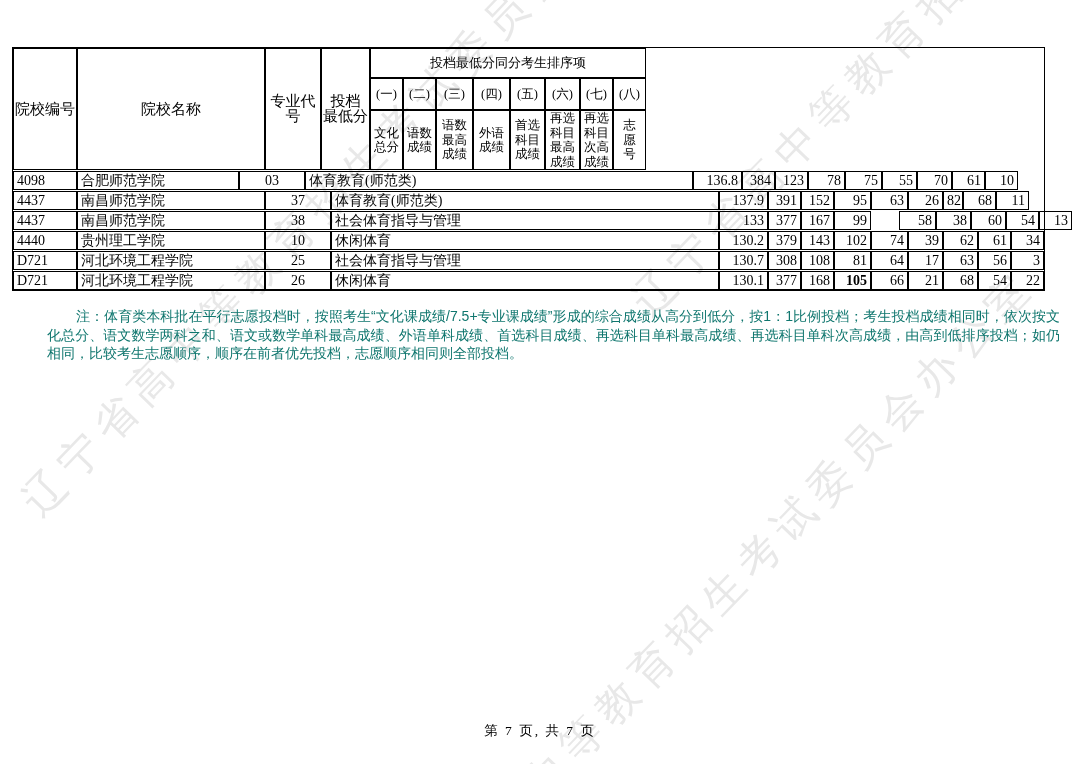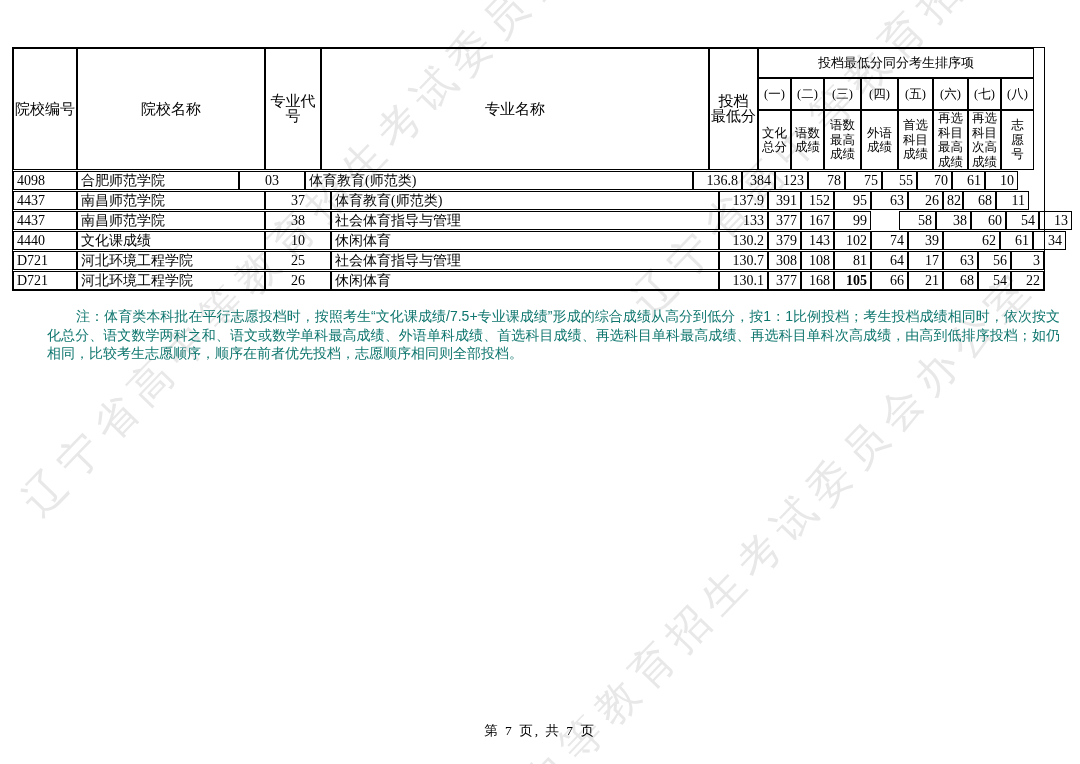--- a/index.html
+++ b/index.html
@@ -78,21 +78,20 @@
 
 <div class="wm" id="wm-a">辽宁省高中等教育招生考试委员会办公室</div>
 <div class="wm" id="wm-b">辽宁省高中等教育招生考试委员会办公室</div>
 <div class="wm" id="wm-c">辽宁省高中等教育招生考试委员会办公室</div>
 
 <div class="doc-table">
   <div class="thead">
     <div class="hcell" style="width:64px">院校编号</div>
     <div class="hcell" style="width:188px">院校名称</div>
     <div class="hcell" style="width:56px">专业代号</div>
-    <div class="hcell" style="width:388px">专业名称</div>
     <div class="hcell pre" style="width:49px">投档
 最低分</div>
     <div class="sort-group">
       <div class="sort-title">投档最低分同分考生排序项</div>
       <div class="sort-row sort-nums">
         <div class="scell" style="width:33px">(一)</div>
         <div class="scell" style="width:33px">(二)</div>
         <div class="scell" style="width:37px">(三)</div>
         <div class="scell" style="width:37px">(四)</div>
         <div class="scell" style="width:35px">(五)</div>
@@ -168,30 +167,30 @@
         <div class="tcell ar" style="width: 33px;">167</div>
         <div class="tcell ar" style="width: 37px;">99</div>
         <div class="tcell ar" style="width: 37px; margin-left: 28px;">58</div>
         <div class="tcell ar" style="width: 35px;">38</div>
         <div class="tcell ar" style="width: 35px;">60</div>
         <div class="tcell ar" style="width: 33px;">54</div>
         <div class="tcell ar" style="width: 33px;">13</div>
       </div>
       <div class="trow">
         <div class="tcell al" style="width: 64px;">4440</div>
-        <div class="tcell al" style="width: 188px;">文化课成绩</div>
+        <div class="tcell al" style="width: 188px;">贵州理工学院</div>
         <div class="tcell ac" style="width: 66px;">10</div>
         <div class="tcell al" style="width: 388px;">休闲体育</div>
         <div class="tcell ar" style="width: 49px;">130.2</div>
         <div class="tcell ar" style="width: 33px;">379</div>
         <div class="tcell ar" style="width: 33px;">143</div>
         <div class="tcell ar" style="width: 37px;">102</div>
         <div class="tcell ar" style="width: 37px;">74</div>
         <div class="tcell ar" style="width: 35px;">39</div>
-        <div class="tcell ar" style="width: 57px;">62</div>
+        <div class="tcell ar" style="width: 35px;">62</div>
         <div class="tcell ar" style="width: 33px;">61</div>
         <div class="tcell ar" style="width: 33px;">34</div>
       </div>
       <div class="trow">
         <div class="tcell al" style="width: 64px;">D721</div>
         <div class="tcell al" style="width: 188px;">河北环境工程学院</div>
         <div class="tcell ac" style="width: 66px;">25</div>
         <div class="tcell al" style="width: 388px;">社会体育指导与管理</div>
         <div class="tcell ar" style="width: 49px;">130.7</div>
         <div class="tcell ar" style="width: 33px;">308</div>

